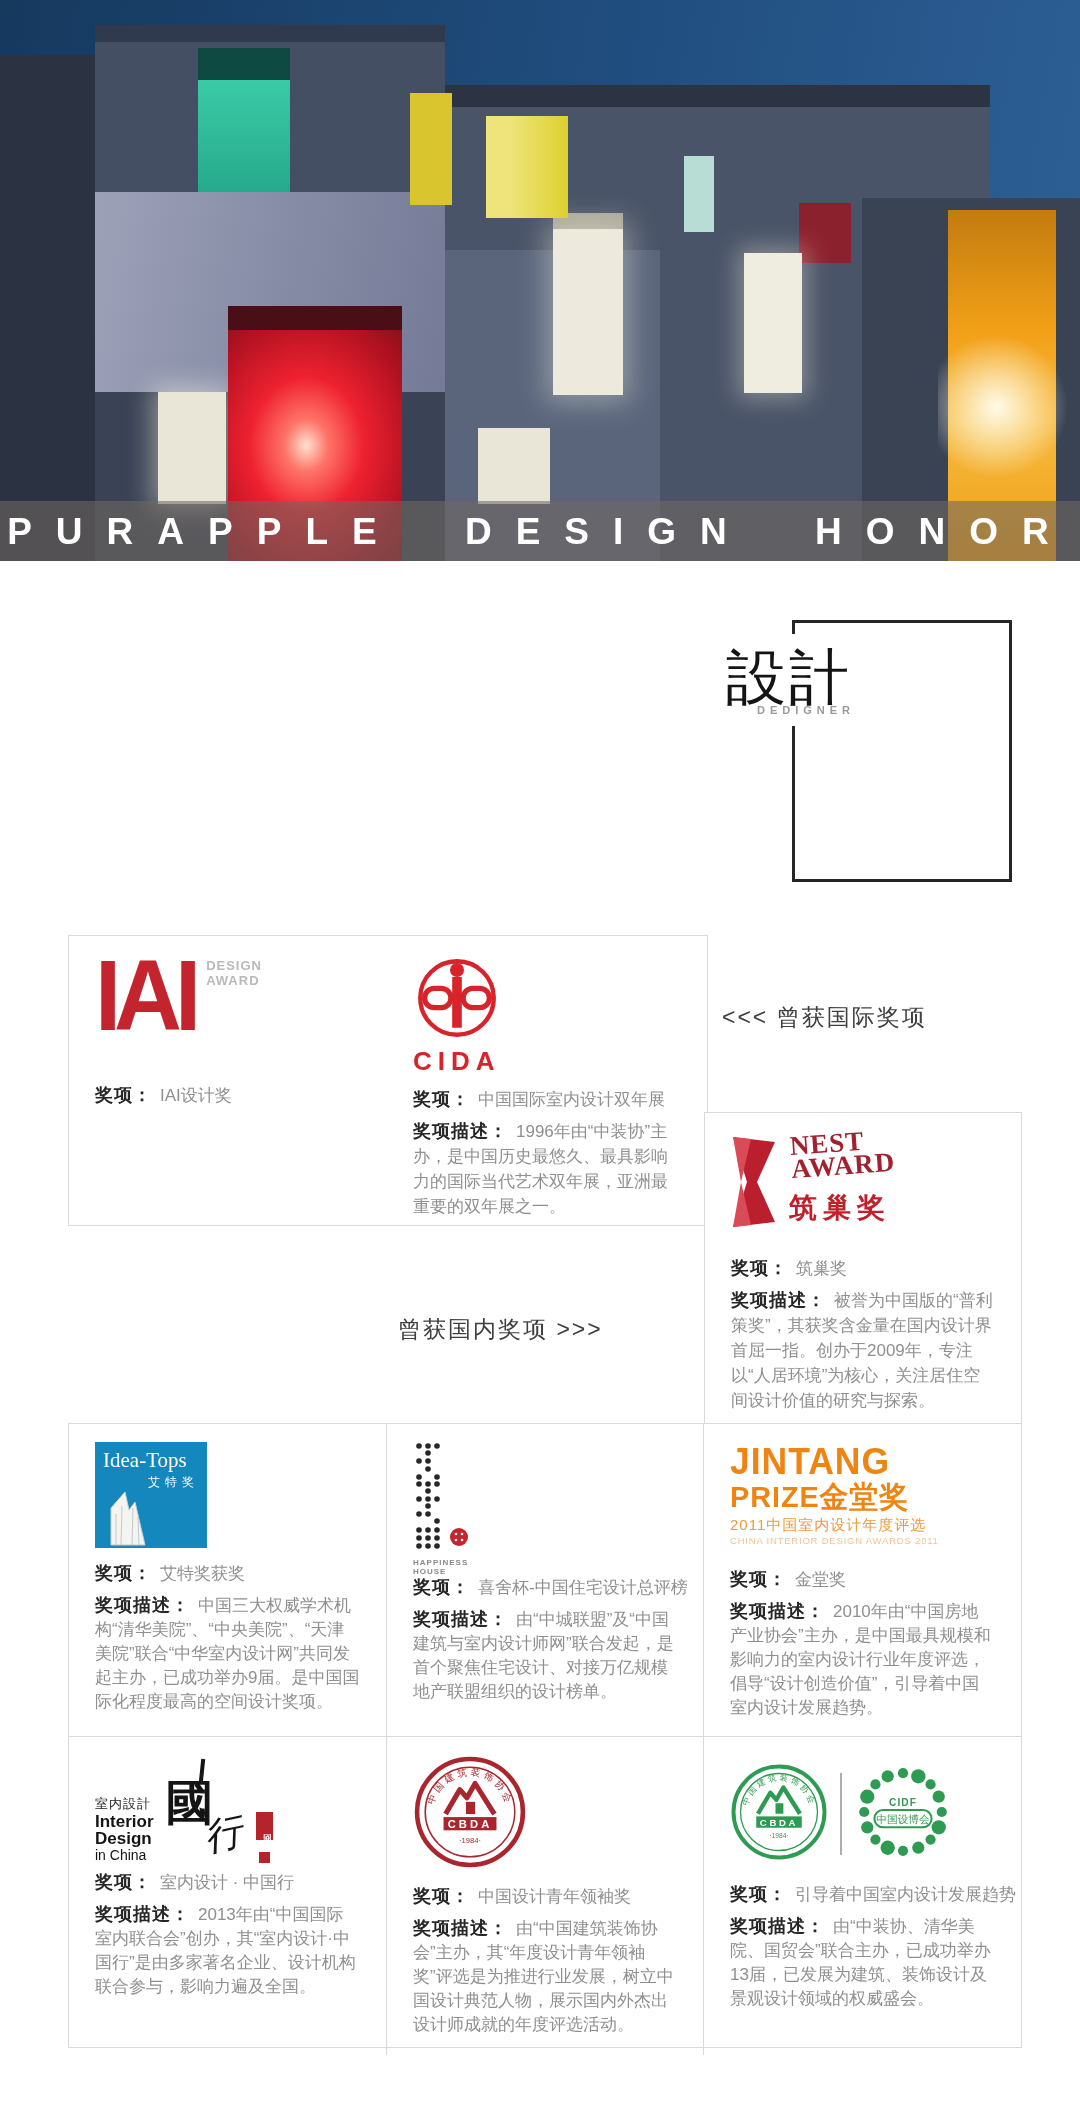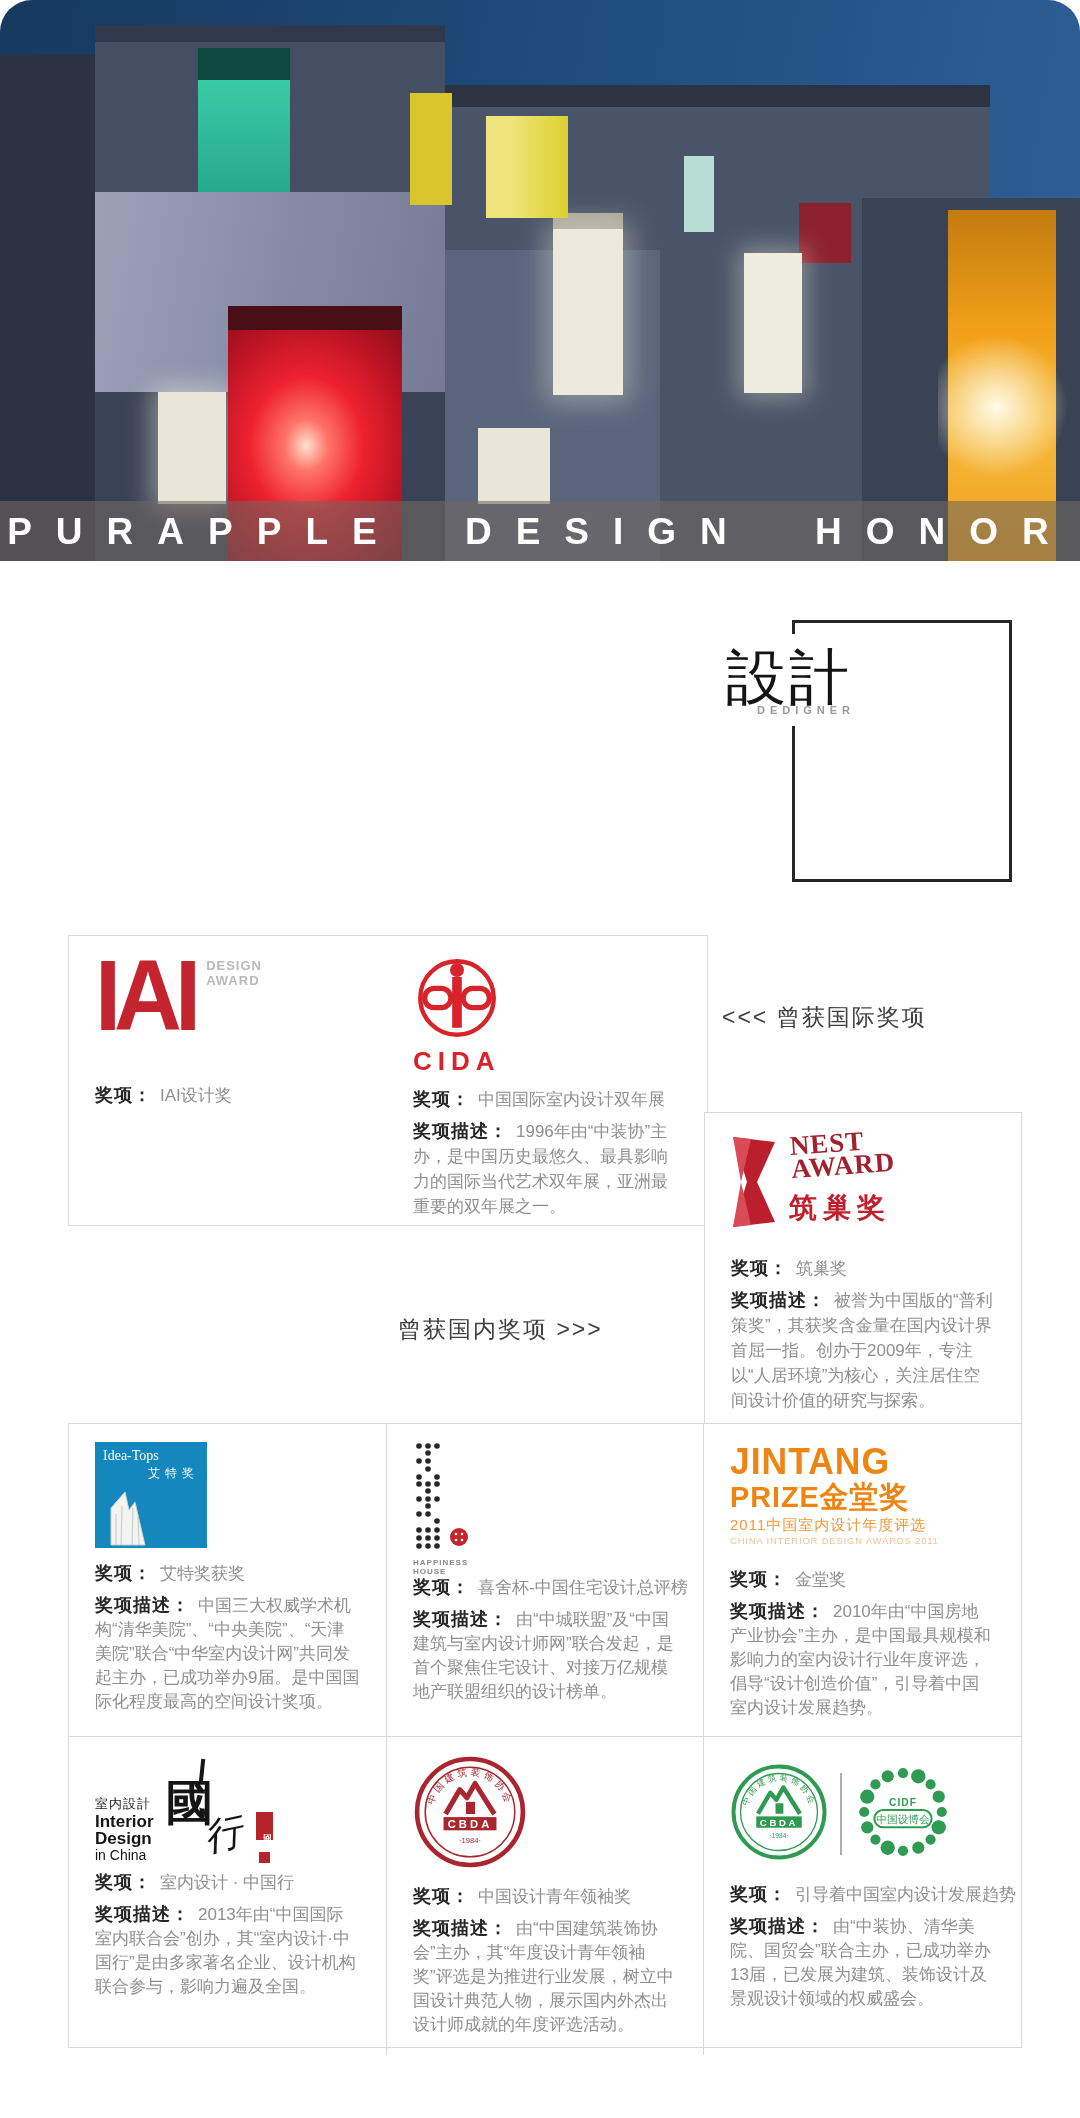--- a/index.html
+++ b/index.html
@@ -1,17 +1,17 @@
 <!DOCTYPE html>
 <html><head>
 <meta charset="utf-8">
 <style>
   html,body{margin:0;padding:0;background:#fff;}
   .page{position:relative;width:1080px;height:2118px;margin:0 auto;background:#fff;overflow:hidden;
-        font-family:"Liberation Sans","DejaVu Sans",sans-serif;color:#8f8f8f;border-radius:32px;}
+        font-family:"Liberation Sans","DejaVu Sans",sans-serif;color:#8f8f8f;}
   .abs{position:absolute;}
 
   
   .hero{position:absolute;left:0;top:0;width:1080px;height:561px;overflow:hidden;
         background:linear-gradient(100deg,#16395e 0%,#1f4c7d 50%,#2e6097 100%);}
   .hb{position:absolute;}
   .hb-topface-left{left:95px;top:25px;width:350px;height:34px;background:#313a4c;}
   .hb-left-slab{left:95px;top:42px;width:350px;height:520px;background:#454f64;}
   .hb-left-edge{left:0;top:55px;width:100px;height:506px;background:#2b3342;}
   .hb-teal-lintel{left:198px;top:48px;width:92px;height:46px;background:#0e4a42;}
@@ -75,21 +75,21 @@
   .cida-word{display:block;font-size:26px;font-weight:800;color:#d8232a;letter-spacing:6px;margin-top:2px;}
 
   
   .nest-logo{display:flex;gap:12px;height:112px;margin:0 0 6px;}
   .nest-en{font-family:"Liberation Serif","DejaVu Serif",serif;color:#a3202e;font-size:27px;line-height:23px;
            font-weight:700;letter-spacing:1px;transform:rotate(-4deg);transform-origin:left top;}
   .nest-cn{color:#c01f2c;font-size:28px;letter-spacing:6px;margin-top:8px;font-weight:600;}
 
   
   .it-sq{position:relative;width:112px;height:106px;background:#1487bc;box-sizing:border-box;padding:6px 8px;margin-bottom:10px;}
-  .it-name{font-family:"Liberation Serif","DejaVu Serif",serif;color:#fff;font-size:14px;letter-spacing:0;}
+  .it-name{font-family:"Liberation Serif","DejaVu Serif",serif;color:#fff;font-size:21px;letter-spacing:0;}
   .it-cn{color:#fff;font-size:12px;letter-spacing:5px;text-align:right;margin-top:1px;}
   .it-tower{position:absolute;left:6px;bottom:2px;}
 
   
   .hh-logo{height:128px;margin-bottom:2px;}
   .hh-en{font-size:8px;line-height:9px;color:#8a8a8a;font-weight:700;letter-spacing:1px;}
 
   
   .jt-logo{height:112px;margin:2px 0 8px;color:#ee8412;}
   .jt1{font-size:37px;line-height:36px;font-weight:800;letter-spacing:1px;transform:scaleX(.96);transform-origin:left;}

